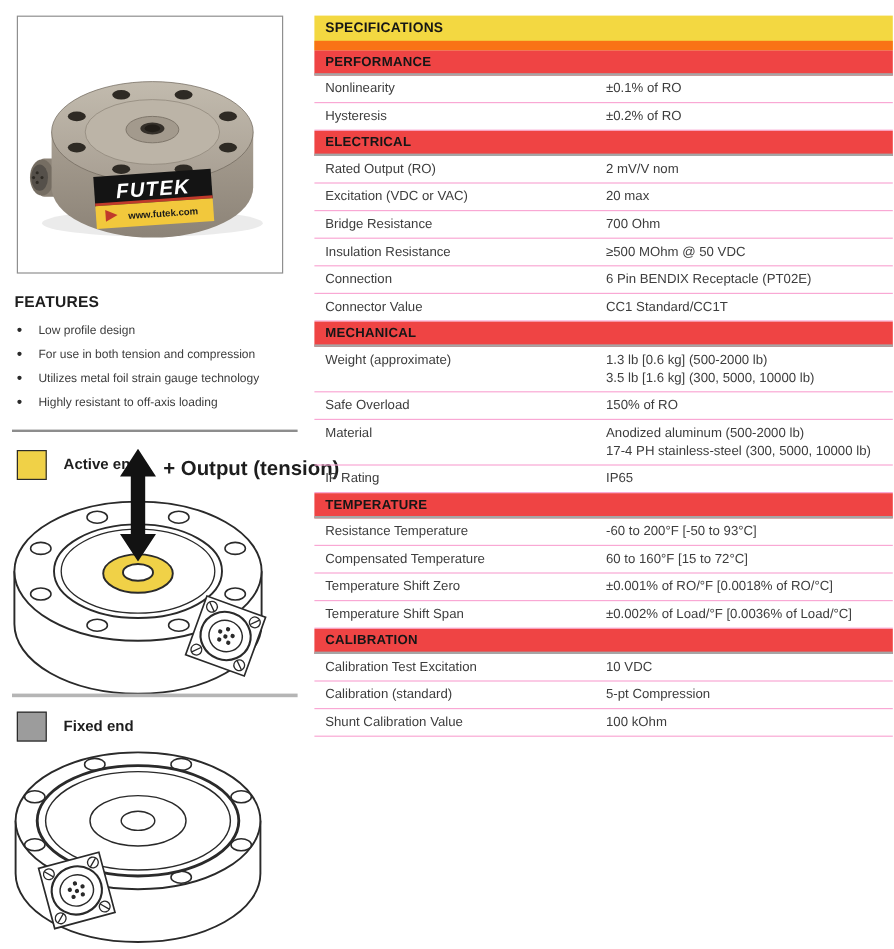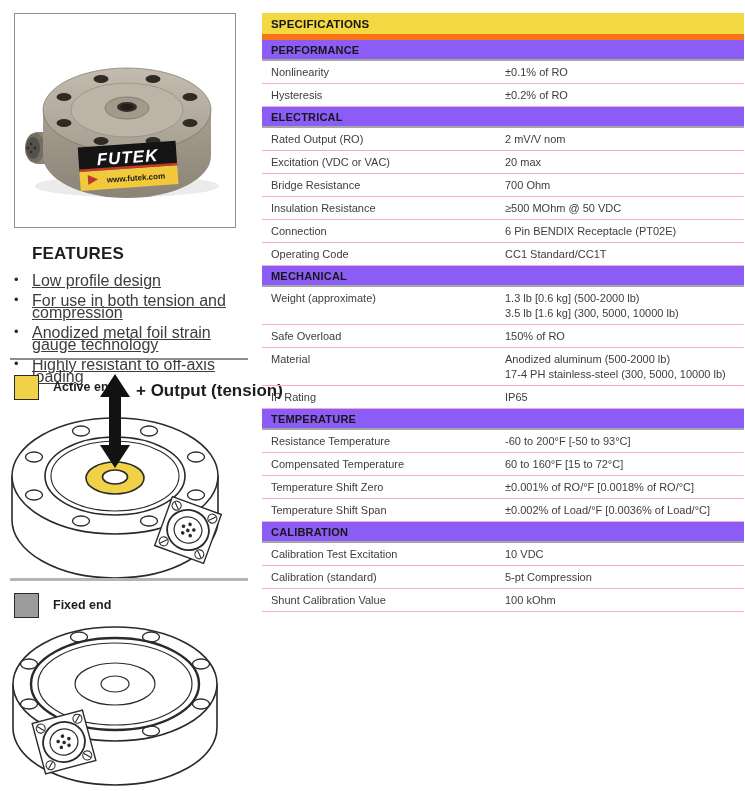--- a/index.html
+++ b/index.html
@@ -6,24 +6,24 @@
   html,body { background:#ffffff; }
   body { font-family:"Liberation Sans", sans-serif; }
   .page { position:relative; width:745px; height:791px; background:#fff; overflow:hidden; }
 
   
   .photo-box { position:absolute; left:14px; top:13px; width:222px; height:215px;
                border:1px solid #8f8f8f; background:#fff; }
   .photo-box svg { display:block; width:100%; height:100%; }
 
   .features { position:absolute; left:12px; top:244px; width:238px; }
-  .features h3 { font-size:17px; font-weight:700; color:#1d1d1d; letter-spacing:.2px;margin-left:20px; }
+  .features h3 { font-size:13px; font-weight:700; color:#1d1d1d; letter-spacing:.2px; }
   .features ul { list-style:none; margin-top:11px; }
   .features li { position:relative; padding-left:20px; margin-bottom:8px;
-                 font-size:16px; color:#3c3c3c; line-height:12px;text-decoration:underline; }
+                 font-size:10px; color:#3c3c3c; line-height:12px; }
   .features li::before { content:"\2022"; position:absolute; left:2px; top:-1px;
                  font-size:13px; color:#2a2a2a; }
 
   .divider1 { position:absolute; left:10px; top:358px; width:238px; height:2px; background:#8d8d8d; }
   .divider2 { position:absolute; left:10px; top:578px; width:238px; height:3px; background:#b5b5b5; }
 
   .diagram { position:absolute; left:10px; width:244px; }
   .diagram-active { top:372px; height:206px; }
   .diagram-fixed  { top:590px; height:200px; }
   .legend-row { position:relative; display:flex; align-items:center; height:30px; }
@@ -33,22 +33,22 @@
   .legend-label { margin-left:14px; font-size:12.5px; font-weight:700; color:#1d1d1d; }
   .output-label { position:absolute; left:126px; top:9px; font-size:17px; font-weight:700; color:#1d1d1d; white-space:nowrap; }
   .drawing-svg { position:absolute; left:0; width:250px; }
   .diagram-active .drawing-svg { top:26px; }
   .diagram-fixed  .drawing-svg { top:28px; }
   .arrow-svg { position:absolute; left:86px; top:2px; width:38px; height:94px; z-index:3; }
 
   
   .right-col { position:absolute; left:262px; top:13px; width:482px; }
   .spec-title { background:#F3D841; color:#161616; font-size:11.5px; font-weight:700;
-                padding:5px 9px 4px; border-bottom:6px solid #f97316; letter-spacing:.2px; }
-  .spec-section-h { background:#8b5cf6; color:#161616; font-size:11px; font-weight:700;
+                padding:5px 9px 4px; border-bottom:8px solid #f97316; letter-spacing:.2px; }
+  .spec-section-h { background:#ef4444; color:#161616; font-size:11px; font-weight:700;
                 padding:4px 9px 3px; border-bottom:2px solid #a6a6a6; letter-spacing:.2px; }
   .spec-row { display:flex; align-items:flex-start; border-bottom:1px solid #f9a8d4;
                 padding:4px 0 3px; font-size:11px; color:#3d3d3d; }
   .spec-label { width:50%; padding-left:9px; line-height:15px; }
   .spec-value { width:50%; padding-left:2px; line-height:15px; }
 
   svg text { font-family:"Liberation Sans", sans-serif; }
 </style>
 </head>
 <body>
@@ -107,21 +107,21 @@
         <text x="120" y="167" text-anchor="middle" font-size="8" font-weight="bold" fill="#1a1a1a">www.futek.com</text>
       </g>
     </svg>
   </div>
 
   <div class="features">
     <h3>FEATURES</h3>
     <ul id="features-list">
         <li>Low profile design</li>
         <li>For use in both tension and compression</li>
-        <li>Anodized metal foil strain gauge technology</li>
+        <li>Utilizes metal foil strain gauge technology</li>
         <li>Highly resistant to off-axis loading</li>
       </ul>
   </div>
 
   <div class="divider1"></div>
 
   <div class="diagram diagram-active">
     <div class="legend-row">
       <span class="swatch swatch-yellow"></span>
       <span class="legend-label">Active end</span>
@@ -264,21 +264,21 @@
             <div>≥500 MOhm @ 50 VDC</div>
           </div>
         </div>
         <div class="spec-row">
           <div class="spec-label">Connection</div>
           <div class="spec-value">
             <div>6 Pin BENDIX Receptacle (PT02E)</div>
           </div>
         </div>
         <div class="spec-row">
-          <div class="spec-label">Operating Code</div>
+          <div class="spec-label">Connector Value</div>
           <div class="spec-value">
             <div>CC1 Standard/CC1T</div>
           </div>
         </div>
         <div class="spec-section-h">MECHANICAL</div>
         <div class="spec-row">
           <div class="spec-label">Weight (approximate)</div>
           <div class="spec-value">
             <div>1.3 lb [0.6 kg] (500-2000 lb)</div>
             <div>3.5 lb [1.6 kg] (300, 5000, 10000 lb)</div>

